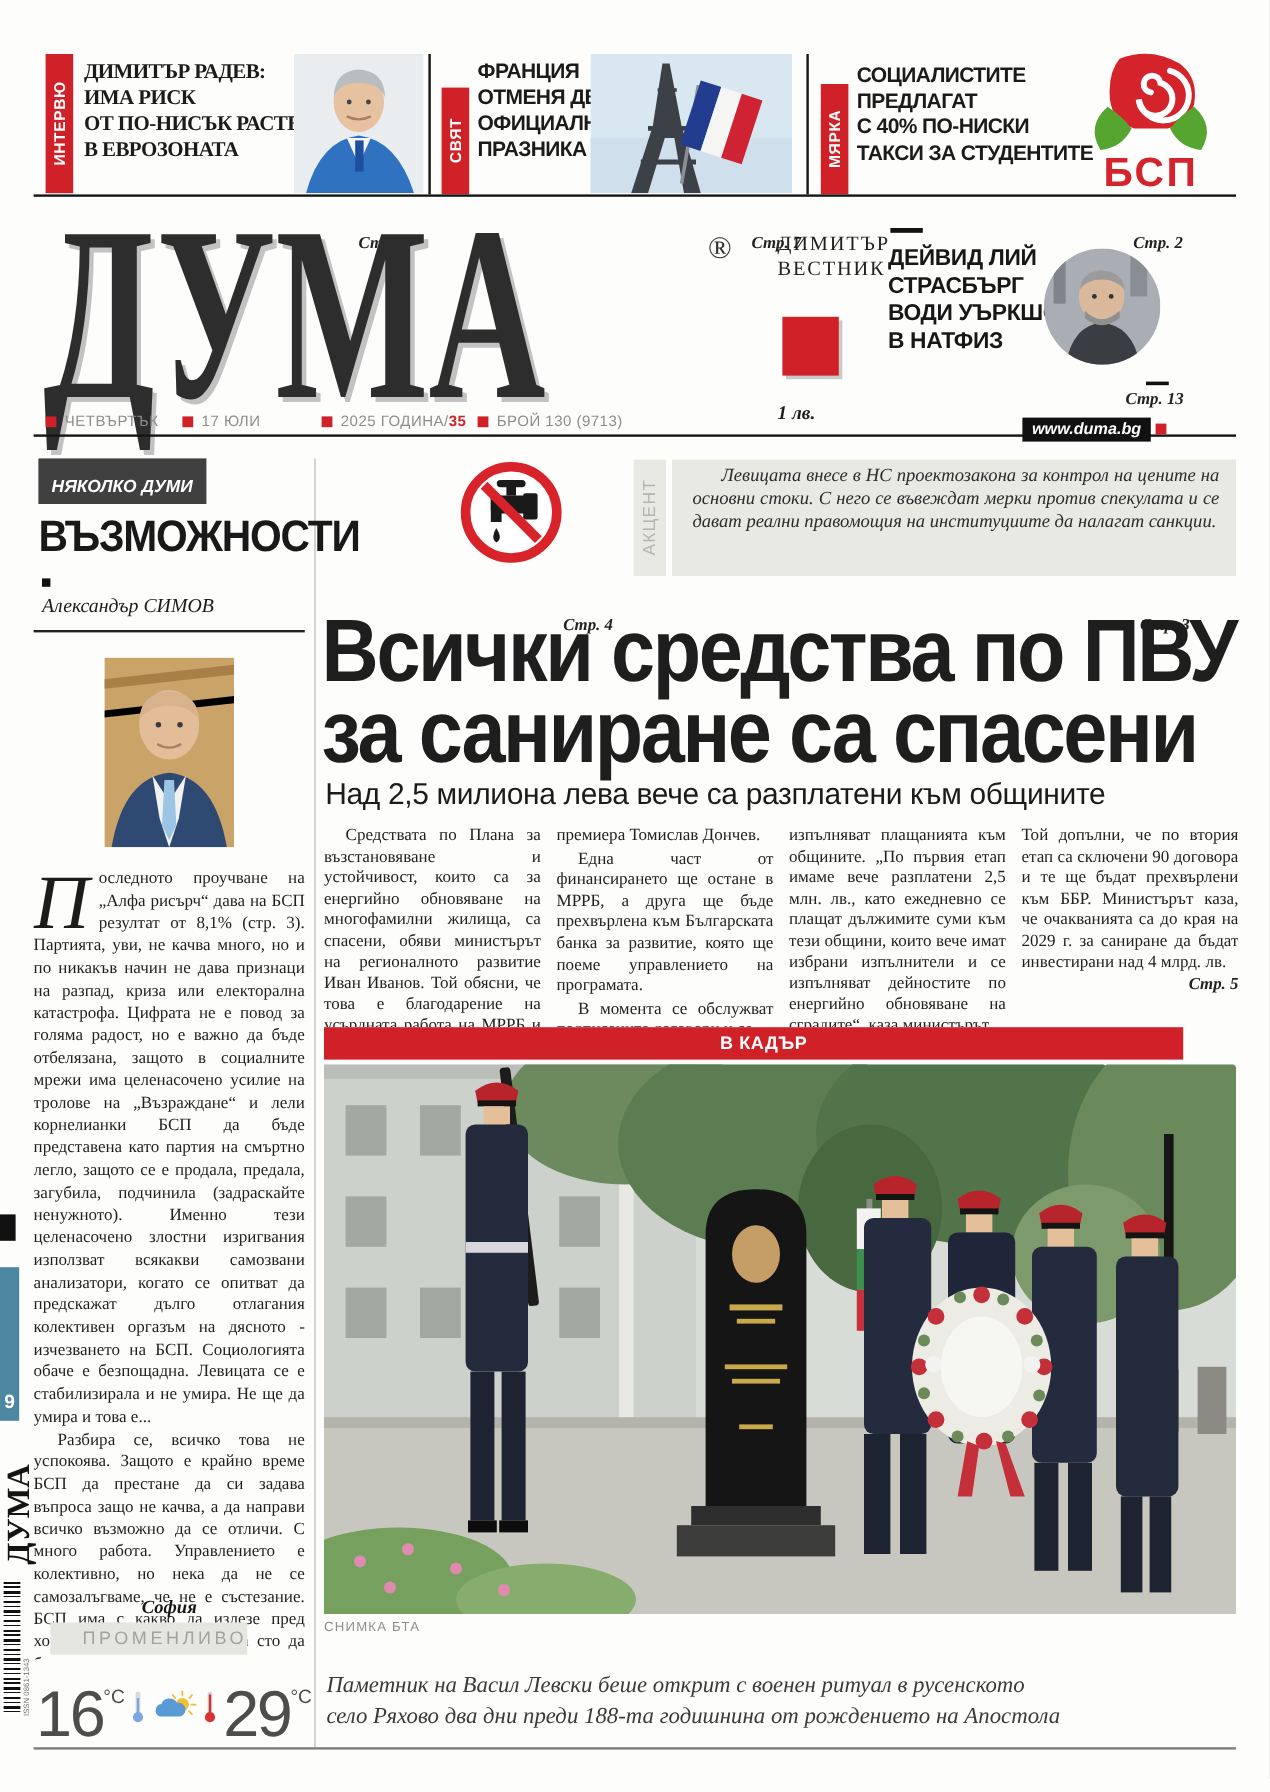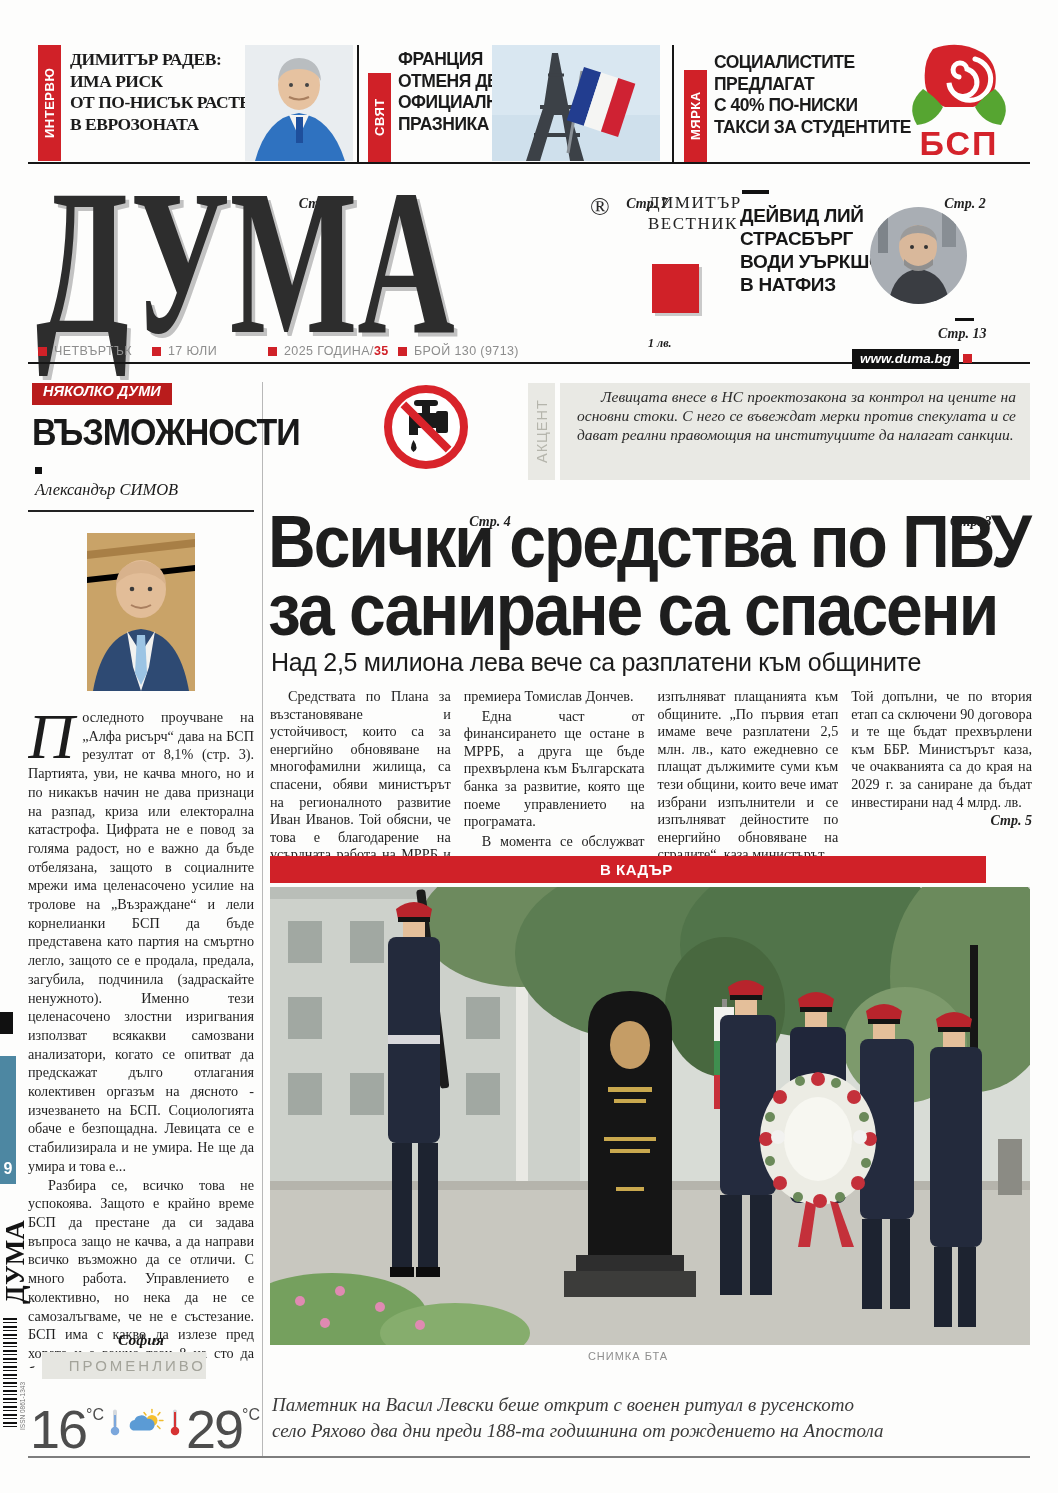--- a/index.html
+++ b/index.html
@@ -21,22 +21,22 @@
   .duma-logo{font:700 185px/135px "Liberation Serif",serif;color:#2d2d2d;white-space:nowrap;
              transform:scale(0.73,1.12);transform-origin:left top;text-shadow:5px 4px 0 #c2c2c2;}
   .tagline{font:400 17px/21px "Liberation Serif",serif;letter-spacing:1.5px;color:#222;}
   .red-square{background:#d02128;box-shadow:3px 3px 0 #cacaca;}
   .promo-head{font-size:19px;line-height:23px;letter-spacing:-0.3px;color:#171717;}
   .dl-item{font:400 12.5px "Liberation Sans",sans-serif;color:#8d8d8d;letter-spacing:.4px;}
   .dl-sq{display:inline-block;width:9px;height:9px;background:#d02128;margin-right:7px;vertical-align:-1px;}
   .site{background:#111;color:#fff;font:700 italic 13.5px "Liberation Sans",sans-serif;padding:2px 8px 3px;}
   
   .opinion{left:28px;top:382px;width:226px;}
-  .kicker{display:inline-block;background:#b91c1c;color:#fff;font:700 italic 14.5px "Liberation Sans",sans-serif;
-          padding:0 11px 6px;margin-left:4px;}
+  .kicker{display:inline-block;background:#404040;color:#fff;font:700 italic 14.5px "Liberation Sans",sans-serif;
+          padding:16px 11px 6px;margin-left:4px;}
   .op-title{font:700 34px/36px "Liberation Sans",sans-serif;letter-spacing:-1px;color:#191919;margin:8px 0 0 4px;
             transform:scaleY(1.08);transform-origin:left top;}
   .bullet-sq{width:7px;height:7px;background:#111;margin:18px 0 6px 7px;}
   .op-author{font:italic 16.5px "Liberation Serif",serif;color:#1a1a1a;margin-left:7px;}
   .op-rule{height:2px;background:#222;margin-top:10px;}
   .op-body{margin-top:17px;font:14.2px/18.7px "Liberation Serif",serif;color:#1f1f1f;
            text-align:justify;max-height:660px;overflow:hidden;}
   .op-body p{margin:0;}
   .op-body p + p{text-indent:20px;}
   .dropcap{float:left;font:italic 400 64px/50px "Liberation Serif",serif;color:#1c1c1c;padding:4px 8px 0 0;}
@@ -58,21 +58,21 @@
   .headline{font:700 66px/61px "Liberation Sans",sans-serif;letter-spacing:-2px;color:#1e1e1e;
             transform:scaleY(1.12);transform-origin:left top;white-space:nowrap;}
   .subhead{font:400 25px "Liberation Sans",sans-serif;letter-spacing:-0.3px;color:#1b1b1b;}
   .cols{display:grid;grid-template-columns:repeat(4,1fr);column-gap:13px;
         font:14.2px/17.6px "Liberation Serif",serif;color:#222;text-align:justify;height:168px;overflow:hidden;}
   .cols p{margin:0 0 2px;}
   .cols p.ind{text-indent:18px;}
   .col4page{text-align:right;margin-top:12px;}
   .band{background:#d02128;height:27px;}
   .band-label{position:absolute;left:330px;top:0;color:#fff;font:700 15px/27px "Liberation Sans",sans-serif;letter-spacing:.5px;}
-  .credit{font:400 11px "Liberation Sans",sans-serif;color:#8d8d8d;letter-spacing:1px;text-align:center;}
+  .credit{font:400 11px "Liberation Sans",sans-serif;color:#8d8d8d;letter-spacing:1px;text-align:left;}
   .caption{font:italic 19px/26px "Liberation Serif",serif;color:#3a3a3a;}
   
   .spine-bar{background:#4d87a2;}
   .spine-num{position:absolute;bottom:6px;left:0;width:100%;text-align:center;color:#fff;font:700 16px "Liberation Sans",sans-serif;}
   .spine-title{writing-mode:vertical-rl;transform:rotate(180deg);font:700 27px "Liberation Serif",serif;color:#141414;
                height:112px;display:flex;align-items:center;}
   .barcode{background:repeating-linear-gradient(to bottom,#111 0 2px,#fff 2px 4px,#111 4px 5px,#fff 5px 8px);}
   .issn{writing-mode:vertical-rl;transform:rotate(180deg);font:6.5px "Liberation Sans",sans-serif;color:#777;}
 </style>
 </head>
@@ -143,21 +143,21 @@
   <div class="abs pageref" style="left:612px;top:166px;width:70px;text-align:center;">Стр. 7</div>
   <div class="abs pageref" style="left:930px;top:166px;width:70px;text-align:center;">Стр. 2</div>
 
   <div class="abs duma-logo" style="left:36px;top:186px;">ДУМА</div>
   <div class="abs serif" style="left:590px;top:192px;font-size:26px;color:#2d2d2d;">®</div>
   <div class="abs tagline" style="left:648px;top:192px;">
     <div>ДИМИТЪР</div>
     <div>ВЕСТНИК</div>
   </div>
   <div class="abs red-square" style="left:652px;top:264px;width:47px;height:49px;"></div>
-  <div class="abs serif it" style="left:648px;top:336px;font-weight:700;font-size:12px;">1 лв.</div>
+  <div class="abs serif it" style="left:648px;top:336px;font-weight:700;font-size:16px;">1 лв.</div>
 
   <div class="abs" style="left:742px;top:190px;width:27px;height:4px;background:#111;"></div>
   <div class="abs promo-head cond" style="left:740px;top:204px;">
     <div>ДЕЙВИД ЛИЙ</div>
     <div>СТРАСБЪРГ</div>
     <div>ВОДИ УЪРКШОП</div>
     <div>В НАТФИЗ</div>
   </div>
   <svg class="abs" style="left:870px;top:207px;" width="97" height="97" viewBox="0 0 97 97">
     <defs>

